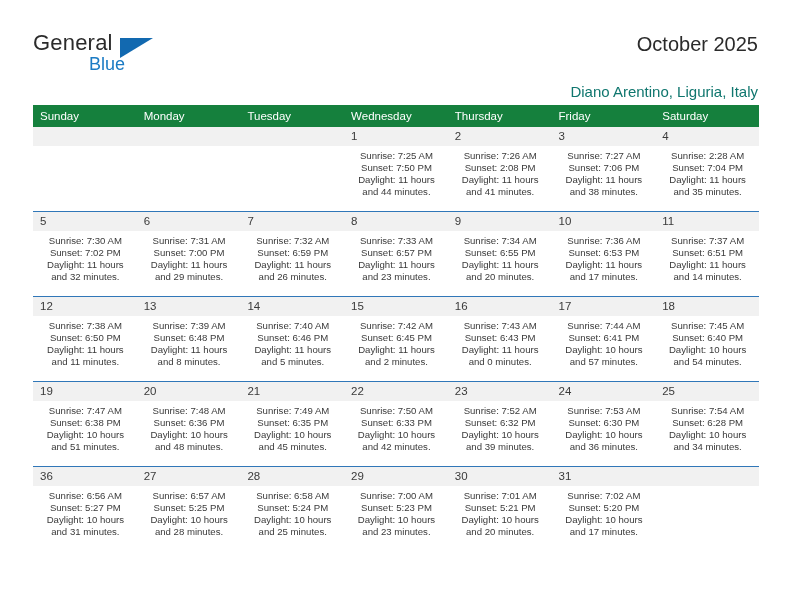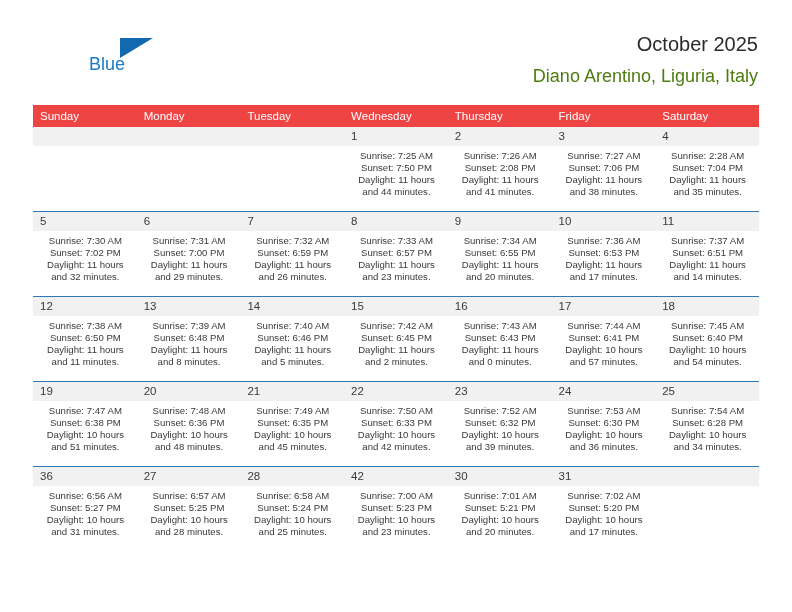--- a/index.html
+++ b/index.html
@@ -68,41 +68,41 @@
     top: -2px;
     text-align: right;
   }
   .cal-title {
     font-size: 20px;
     color: #2b2b2b;
     line-height: 32px;
     white-space: nowrap;
   }
   .cal-subtitle {
-    font-size: 18px;
-    color: #4d7c0f;
+    font-size: 15px;
+    color: #0f766e;
     line-height: 20px;
-    margin-top: 6px;
+    margin-top: 22px;
     white-space: nowrap;
   }
 
   
   .calendar {
     position: absolute;
     left: 33px;
     top: 105px;
     width: 726px;
   }
   table.cal {
     border-collapse: collapse;
     table-layout: fixed;
     width: 726px;
   }
   table.cal th {
-    background: #ef4444;
+    background: #15803d;
     color: #ffffff;
     font-size: 11.5px;
     font-weight: normal;
     text-align: left;
     padding: 5px 0 5px 7px;
     height: 11px;
     border: none;
   }
   table.cal td {
     vertical-align: top;
@@ -140,20 +140,21 @@
   td.empty .cell-body { visibility: hidden; }
 </style>
 </head>
 <body>
 
 <div class="page">
 
   <div class="header">
 
     <div class="logo">
+      <span class="logo-general">General</span>
       <span class="logo-triangle"></span>
       <span class="logo-blue">Blue</span>
     </div>
 
     <div class="title-block">
       <div class="cal-title">October 2025</div>
       <div class="cal-subtitle">Diano Arentino, Liguria, Italy</div>
     </div>
 
   </div>
@@ -455,21 +456,21 @@
             <td class="">
               <div class="daynum">28</div>
               <div class="cell-body">
                 <div>Sunrise: 6:58 AM</div>
                 <div>Sunset: 5:24 PM</div>
                 <div>Daylight: 10 hours</div>
                 <div>and 25 minutes.</div>
               </div>
             </td>
             <td class="">
-              <div class="daynum">42</div>
+              <div class="daynum">29</div>
               <div class="cell-body">
                 <div>Sunrise: 7:00 AM</div>
                 <div>Sunset: 5:23 PM</div>
                 <div>Daylight: 10 hours</div>
                 <div>and 23 minutes.</div>
               </div>
             </td>
             <td class="">
               <div class="daynum">30</div>
               <div class="cell-body">

